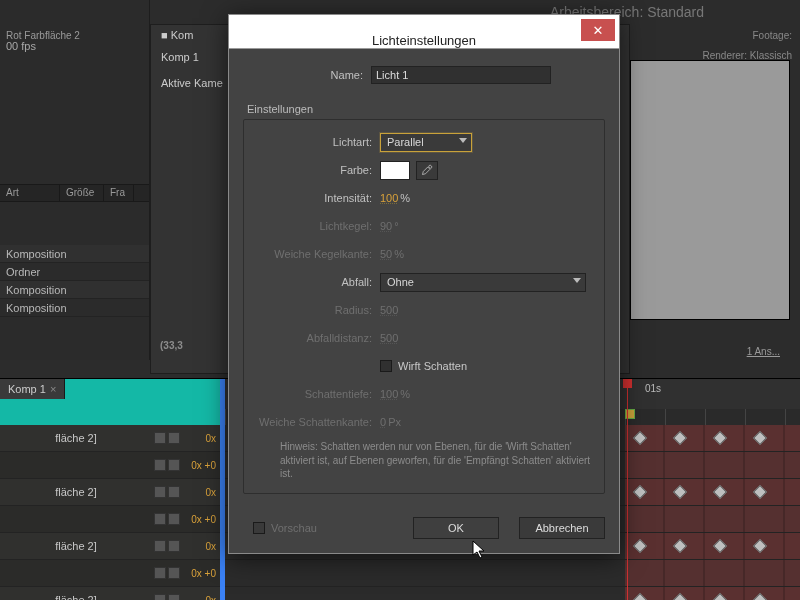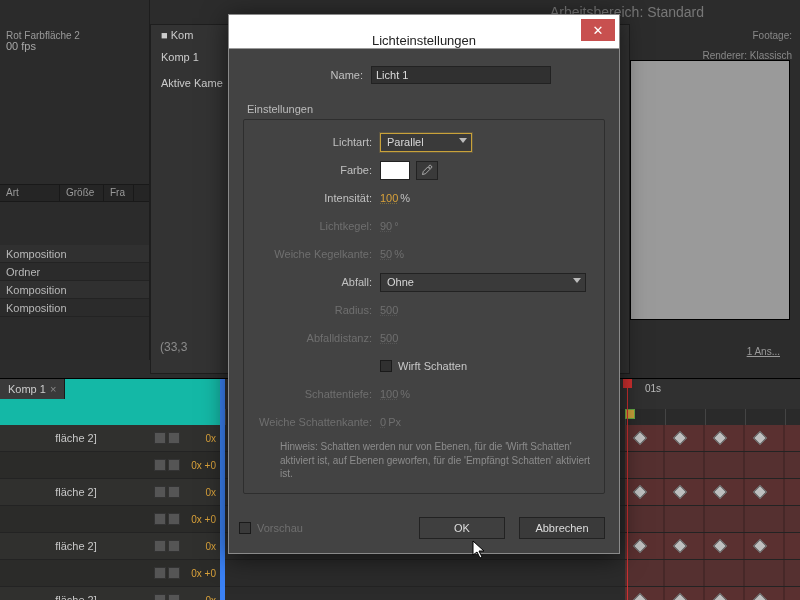--- a/index.html
+++ b/index.html
@@ -27,21 +27,21 @@
   .proj-rows { position:absolute; top:202px; left:0; right:0;margin-top:43px; }
   .proj-row { height:18px; line-height:18px; padding-left:6px; font-size:11px; color:#b8b8b8; border-bottom:1px solid #232323; }
   .proj-row:nth-child(odd){ background:#303030; }
   .proj-row:nth-child(even){ background:#2b2b2b; }
   .panel-mid {
     position:absolute; left:150px; top:24px; width:480px; height:350px;
     background:#333; border:1px solid #1e1e1e;
   }
   .panel-mid .tab { position:absolute; top:4px; left:10px; font-size:11px; color:#ccc; }
   .panel-mid .aktive { position:absolute; top:52px; left:10px; font-size:11px; color:#ccc; }
-  .zoom-info { position:absolute; top:340px; left:160px; font-size:12px; color:#8c8c8c; }
+  .zoom-info { position:absolute; top:340px; left:160px; font-size:10px; color:#8c8c8c;font-weight:bold; }
   .viewer {
     position:absolute; left:630px; top:60px; width:160px; height:260px;
     background:#9a9a9a; border:1px solid #000;
   }
   .footage-info { position:absolute; top:30px; right:8px; font-size:10px; color:#888; }
   .renderer-info { position:absolute; top:50px; right:8px; font-size:10px; color:#888; }
   .ruler-info { position:absolute; top:346px; right:20px; font-size:10px; color:#999;text-decoration:underline; }
 
   
   .timeline {
@@ -120,21 +120,21 @@
     border-left:4px solid transparent; border-right:4px solid transparent; border-top:5px solid #bbb; }
   .color-swatch { width:30px; height:19px; background:#fff; border:1px solid #222; cursor:pointer; }
   .eyedrop { width:22px; height:19px; margin-left:6px; background:#3a3a3a; border:1px solid #222; display:flex; align-items:center; justify-content:center; cursor:pointer; }
   .eyedrop svg { width:12px; height:12px; stroke:#ccc; fill:none; }
   .val { color:#d8a13a; text-decoration: underline dotted #7a6a3a; cursor:text; }
   .val.unit { color:#c0c0c0; text-decoration:none; margin-left:2px; }
   .row.disabled .val { color:#6f6f6f; text-decoration-color:#555; cursor:default; }
   .chk { width:12px; height:12px; background:#303030; border:1px solid #1a1a1a; margin-right:6px; cursor:pointer; }
   .hint { font-size:10px; color:#8c8c8c; line-height:1.35; padding:4px 2px 0 28px; }
   .dlg-footer {
-    display:flex; align-items:center; padding:10px 14px 14px 10px; gap:14px;
+    display:flex; align-items:center; padding:10px 14px 14px 24px; gap:20px;
   }
   .dlg-footer .spacer { flex:1; }
   .btn {
     min-width:86px; height:22px; background:#3a3a3a; border:1px solid #222;
     color:#ddd; font-size:11px; display:flex; align-items:center; justify-content:center;
     cursor:pointer;
   }
   .btn.primary { background:#3f3f3f; }
   .preview-chk { display:flex; align-items:center; color:#6f6f6f; }
   .preview-chk .chk { cursor:default; background:#3a3a3a; }

